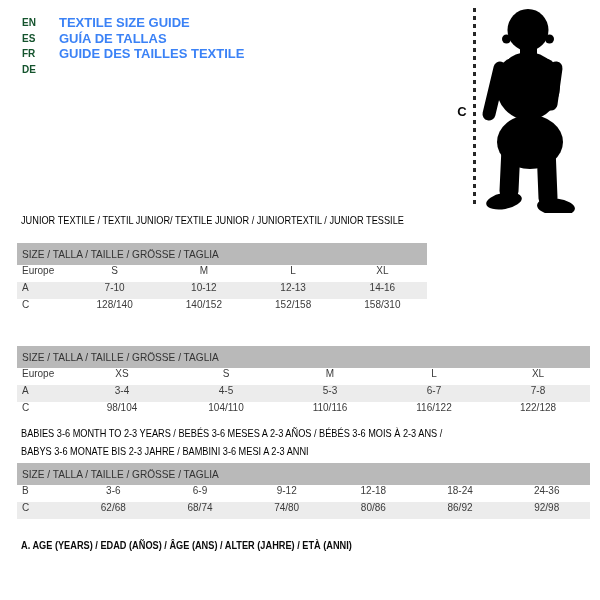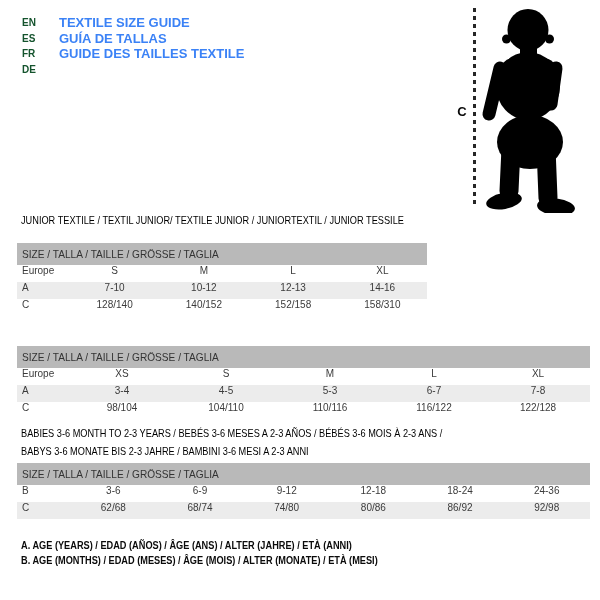--- a/index.html
+++ b/index.html
@@ -170,18 +170,15 @@
       <span class="val">80/86</span>
       <span class="val">86/92</span>
       <span class="val">92/98</span>
     </div>
   </div>
 
   <div class="footnotes">
     <div class="footnote">
       <span class="cond">A. AGE (YEARS) / EDAD (AÑOS) / ÂGE (ANS) / ALTER (JAHRE) / ETÀ (ANNI)</span>
     </div>
-    <div class="footnote">
-      <span class="cond">B. AGE (MONTHS) / EDAD (MESES) / ÂGE (MOIS) / ALTER (MONATE) / ETÀ (MESI)</span>
-    </div>
   </div>
 
 </div>
 
 </body></html>

